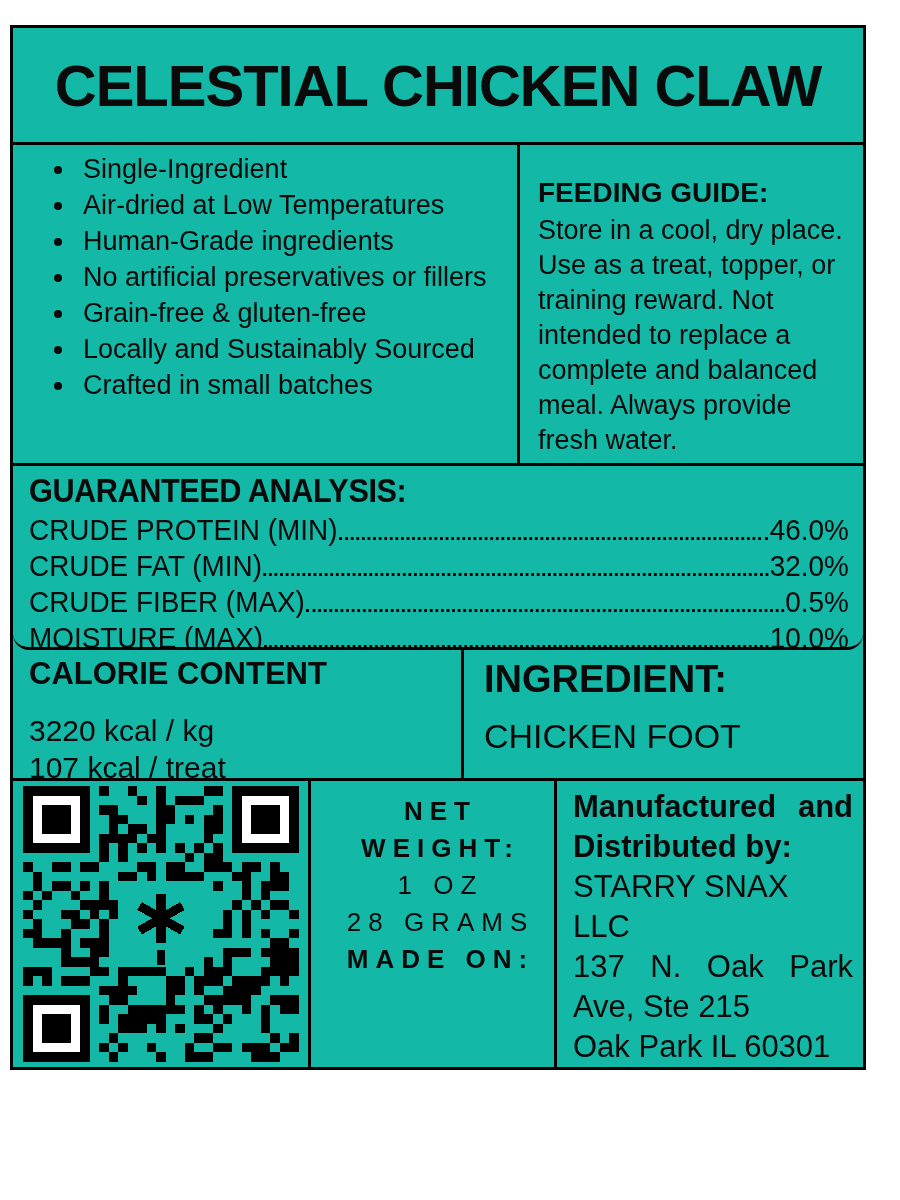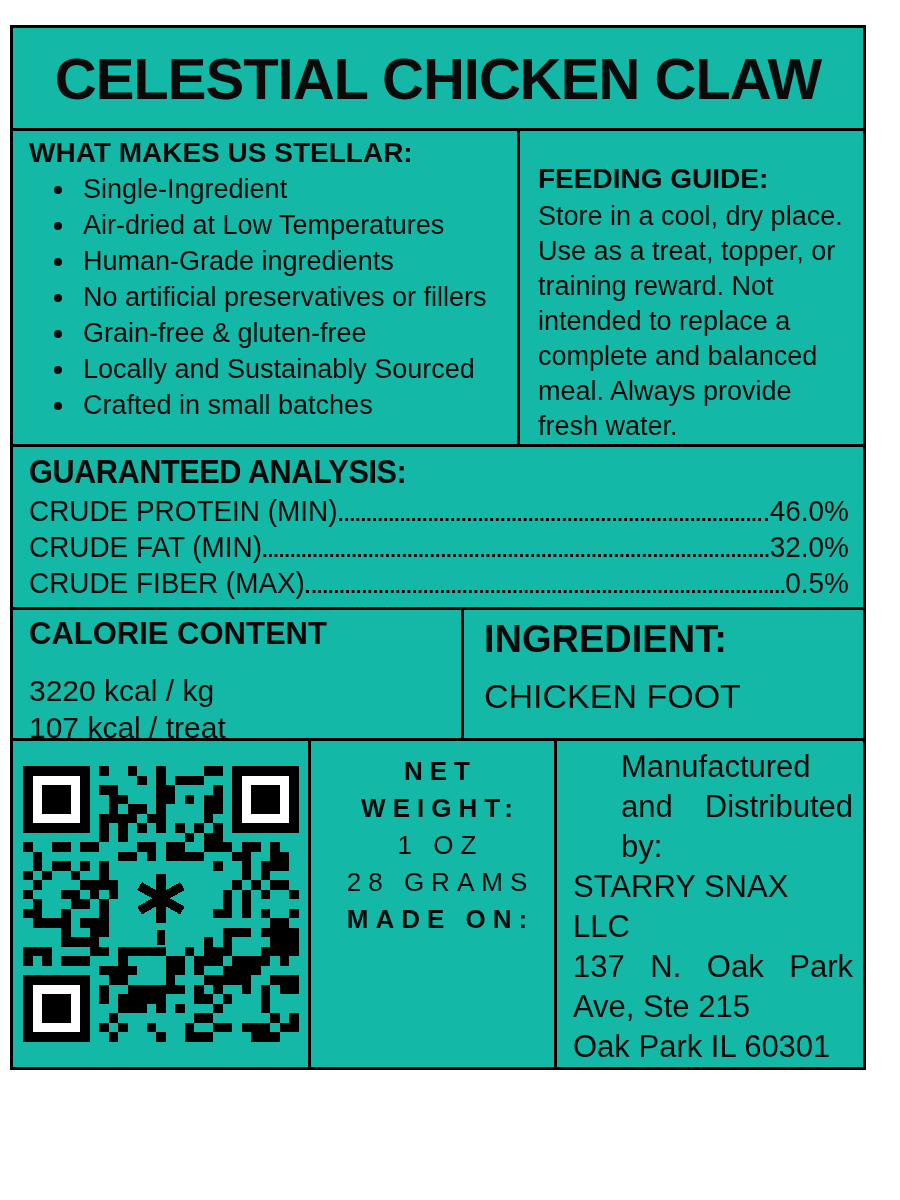--- a/index.html
+++ b/index.html
@@ -28,21 +28,21 @@
   .sec-cols { height: 323px; display: flex; }
   .col-stellar { width: 507px; padding: 6px 6px 0 16px; }
   .col-stellar h2 { font-size: 28px; font-weight: 700; margin-bottom: 2px; }
   .col-stellar ul { list-style: disc; padding-left: 48px; font-size: 27px; line-height: 36px; }
   .col-stellar li { padding-left: 6px; }
   .col-feeding { flex: 1; padding: 12px 12px 0 18px; margin-top: 20px; }
   .col-feeding h2 { font-size: 28px; font-weight: 700; margin-bottom: 4px; }
   .col-feeding p { font-size: 27px; line-height: 35px; }
 
   
-  .sec-ga { height: 185px; padding: 6px 14px 0 16px; overflow: hidden; }
+  .sec-ga { height: 185px; padding: 6px 14px 0 16px; overflow: hidden; border-radius: 16px; }
   .ga-condense { transform: scaleX(0.93); transform-origin: left top; width: 107.5%; }
   .ga-condense h2 { font-size: 33px; font-weight: 700; letter-spacing: -0.5px; margin-bottom: 2px; }
   .ga-row { display: flex; align-items: baseline; font-size: 30px; line-height: 36px; white-space: nowrap; }
   .ga-leader { flex: 1; border-bottom: 3px dotted #000; margin: 0 1px 6px 1px; min-width: 20px; }
 
   
   .sec-cal { height: 131px; display: flex; }
   .col-cal { width: 451px; padding: 6px 6px 0 16px; }
   .col-cal h2 { font-size: 31px; font-weight: 700; margin-bottom: 20px; }
   .col-cal p { font-size: 30px; line-height: 37px; }
@@ -52,35 +52,34 @@
 
   
   .sec-bottom { flex: 1; display: flex; }
   .col-qr { width: 298px; position: relative; display:flex; align-items:center; justify-content:center; }
   .col-qr svg { width: 276px; height: 276px; shape-rendering: crispEdges; }
   .col-nw { width: 246px; text-align: center; padding-top: 12px; }
   .nw-line { font-size: 26px; line-height: 37px; letter-spacing: 7px; margin-left: 16px; }
   .nw-bold { font-weight: 700; }
   .col-mfg { flex: 1; padding: 6px 10px 0 16px; }
   .col-mfg p { font-size: 31px; line-height: 40px; }
-  .mfg-heading { font-weight: 400; text-align: justify; margin-left: 48px; }
+  .mfg-heading { font-weight: 700; text-align: justify; }
   .mfg-just { text-align: justify; }
 </style>
 </head>
 <body>
 
 <div class="label-sheet">
 
   <div class="sec-title rule-b">
     <h1>CELESTIAL CHICKEN CLAW</h1>
   </div>
 
   <div class="sec-cols rule-b">
     <div class="col-stellar rule-r">
-      <h2>WHAT MAKES US STELLAR:</h2>
       <ul>
         <li>Single-Ingredient</li>
         <li>Air-dried at Low Temperatures</li>
         <li>Human-Grade ingredients</li>
         <li>No artificial preservatives or fillers</li>
         <li>Grain-free &amp; gluten-free</li>
         <li>Locally and Sustainably Sourced</li>
         <li>Crafted in small batches</li>
       </ul>
     </div>

